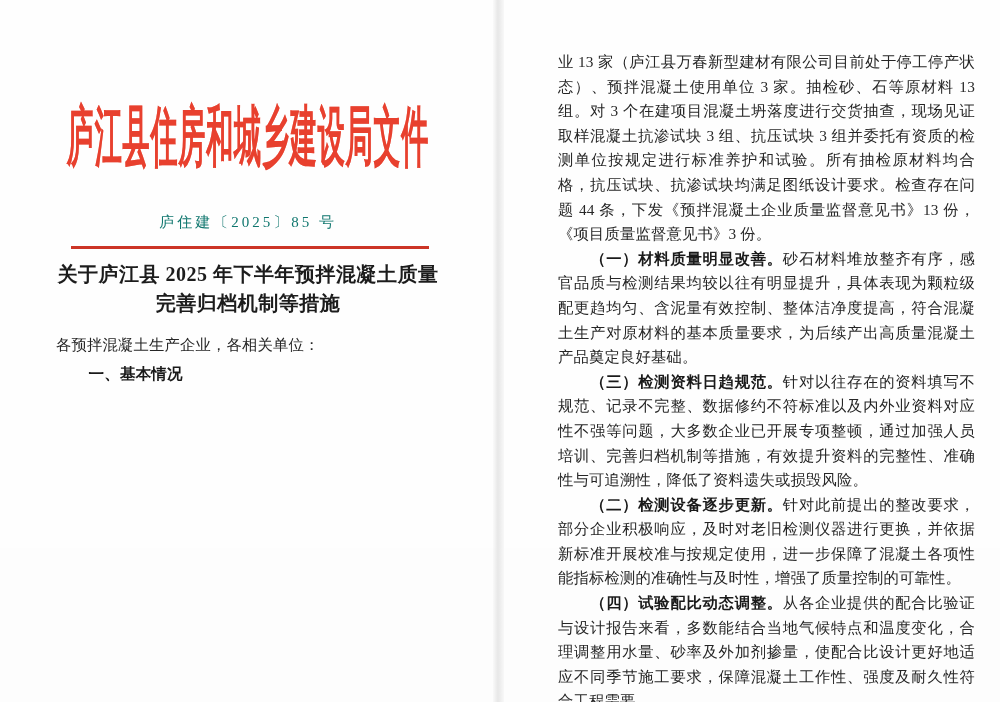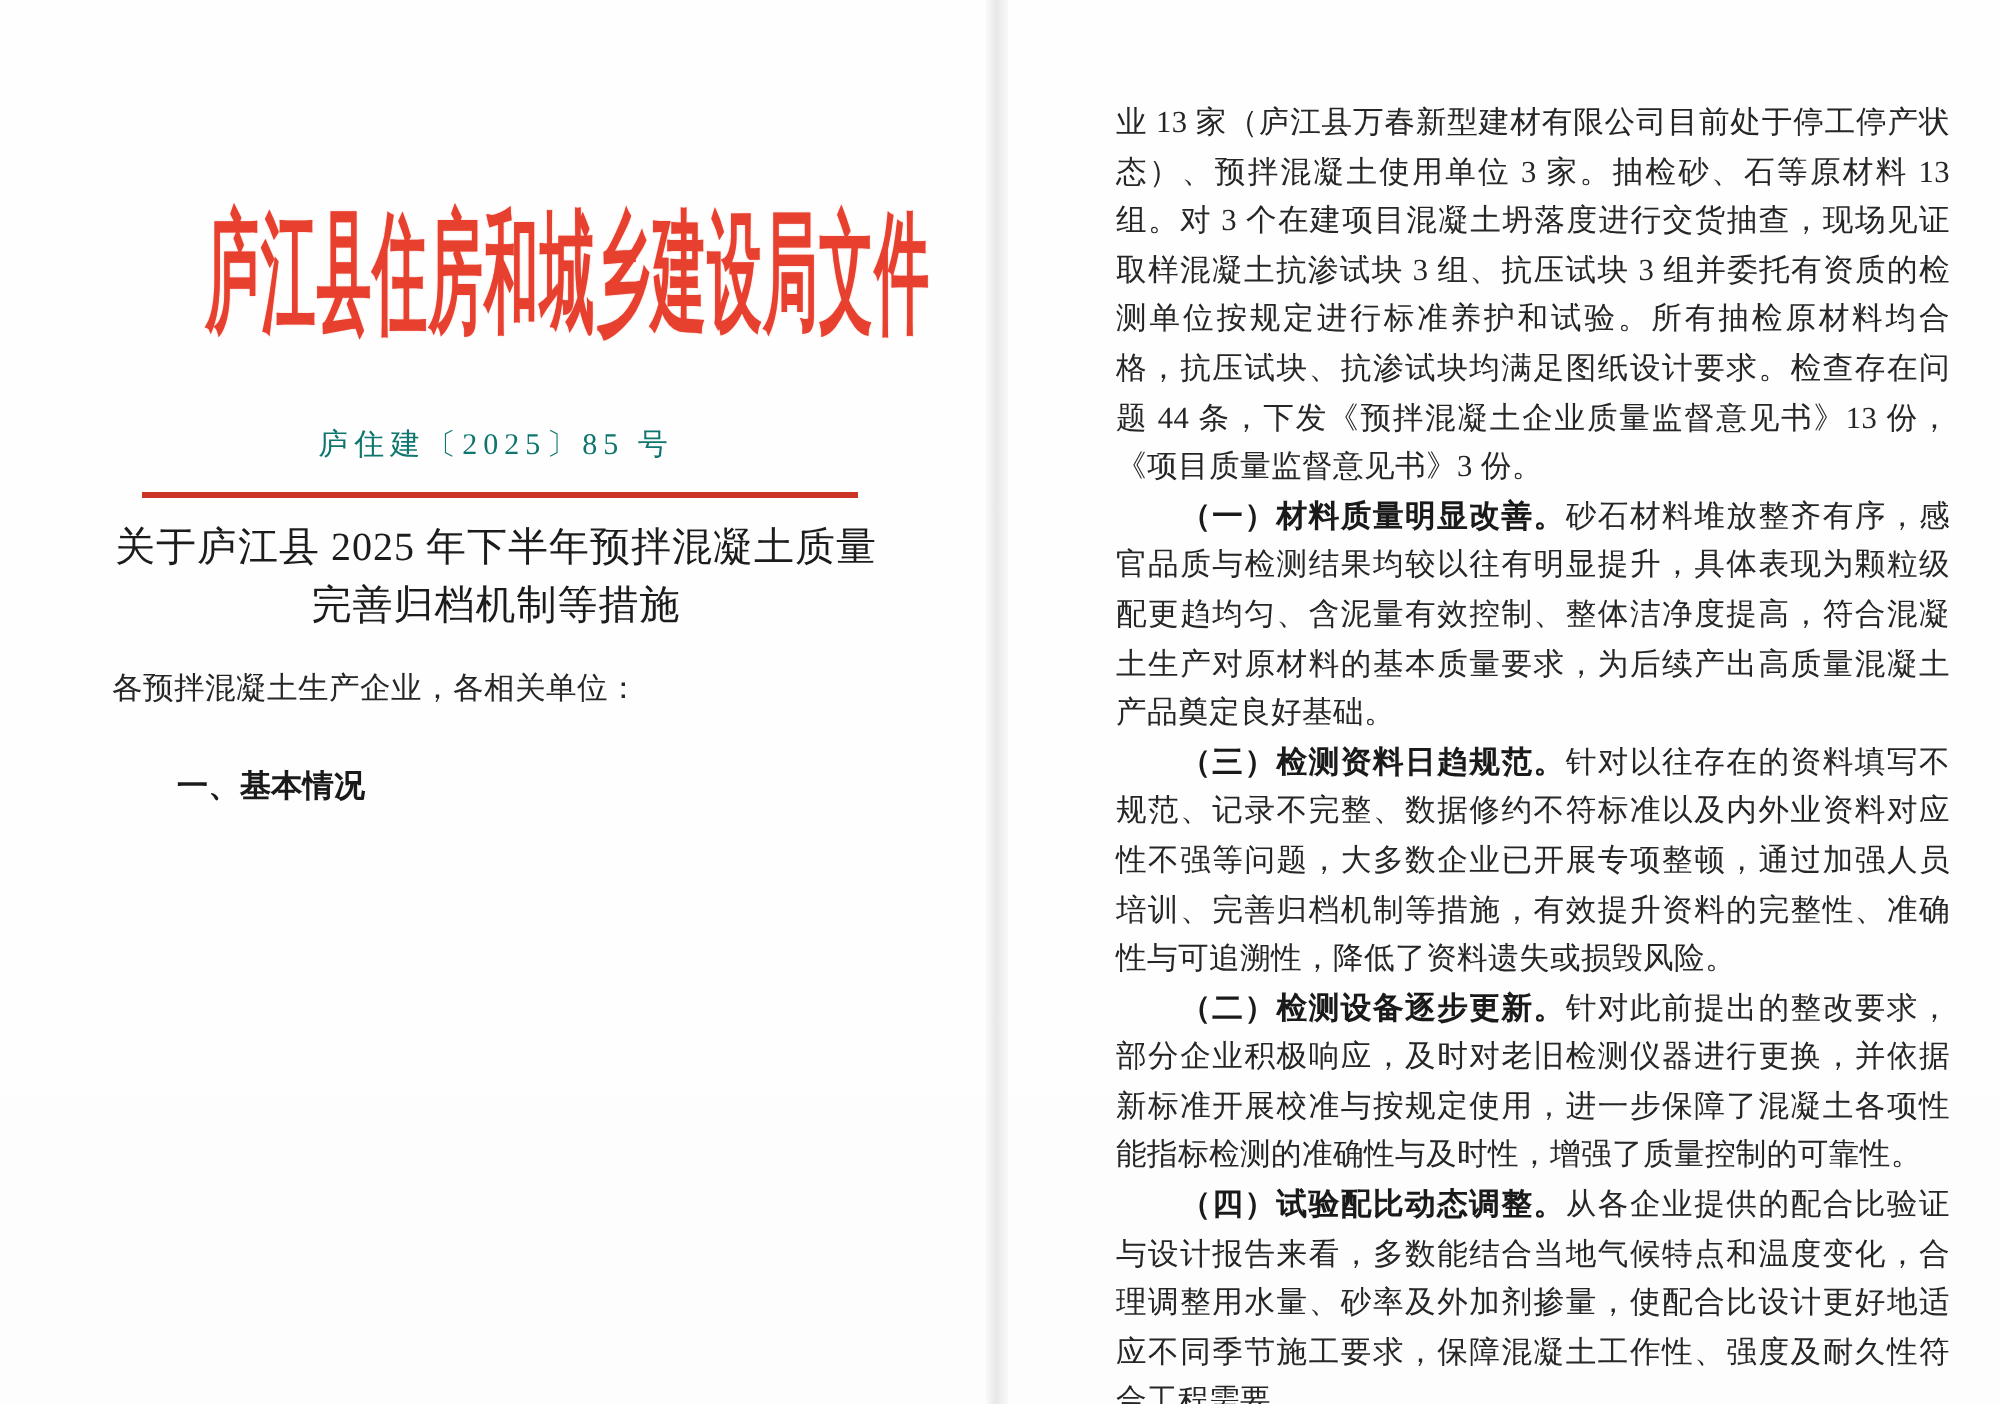--- a/index.html
+++ b/index.html
@@ -26,21 +26,20 @@
     width: 11px; height: 702px;
     background: linear-gradient(90deg, rgba(0,0,0,0.015), rgba(0,0,0,0.085) 45%, rgba(0,0,0,0.02));
   }
 
   
   .agency-header {
     position: absolute; top: 92px; left: 0;
     width: 496px; height: 90px;
     display: flex; align-items: center; justify-content: center;
     pointer-events: none;
-    padding-left: 36px;
   }
   .agency-header span {
     white-space: nowrap;
     font-size: 66px;
     font-weight: 700;
     letter-spacing: 2px;
     color: #e8402e;
     transform: scaleX(0.41);
     transform-origin: center;
     text-shadow: 0 0 1px rgba(232,64,46,0.55);
@@ -56,40 +55,40 @@
   .red-rule {
     position: absolute; top: 246px; left: 71px;
     width: 358px; height: 3px;
     background: #cc3526;
   }
   .doc-title {
     position: absolute; top: 260px; left: 28px;
     width: 440px;
     text-align: center;
     font-size: 20px;
-    font-weight: 400;
+    font-weight: 700;
     line-height: 29px;
     letter-spacing: 0.5px;
     color: #1c1c1c;
   }
 
   
   .body-text {
     position: absolute;
     font-size: 15.3px;
     line-height: 24.6px;
     color: #262626;
     letter-spacing: 0.2px;
   }
   .left-body  { top: 333px; left: 56px;  width: 414px; }
   .right-body { top: 50px;  left: 54px;  width: 417px; }
 
   .para { margin: 0; text-align: justify; }
   .para-indent { text-indent: 2.1em; }
-  .salutation { margin-bottom: 24px; }
+  .salutation { margin-bottom: 4px; }
   .heading {
     font-weight: 700;
     text-indent: 2.1em;
     font-family: "Liberation Sans", "DejaVu Sans", sans-serif;
     font-size: 15.5px;
     color: #1a1a1a;
   }
   .lead { font-weight: 700; color: #1a1a1a; }
 </style>
 </head>

